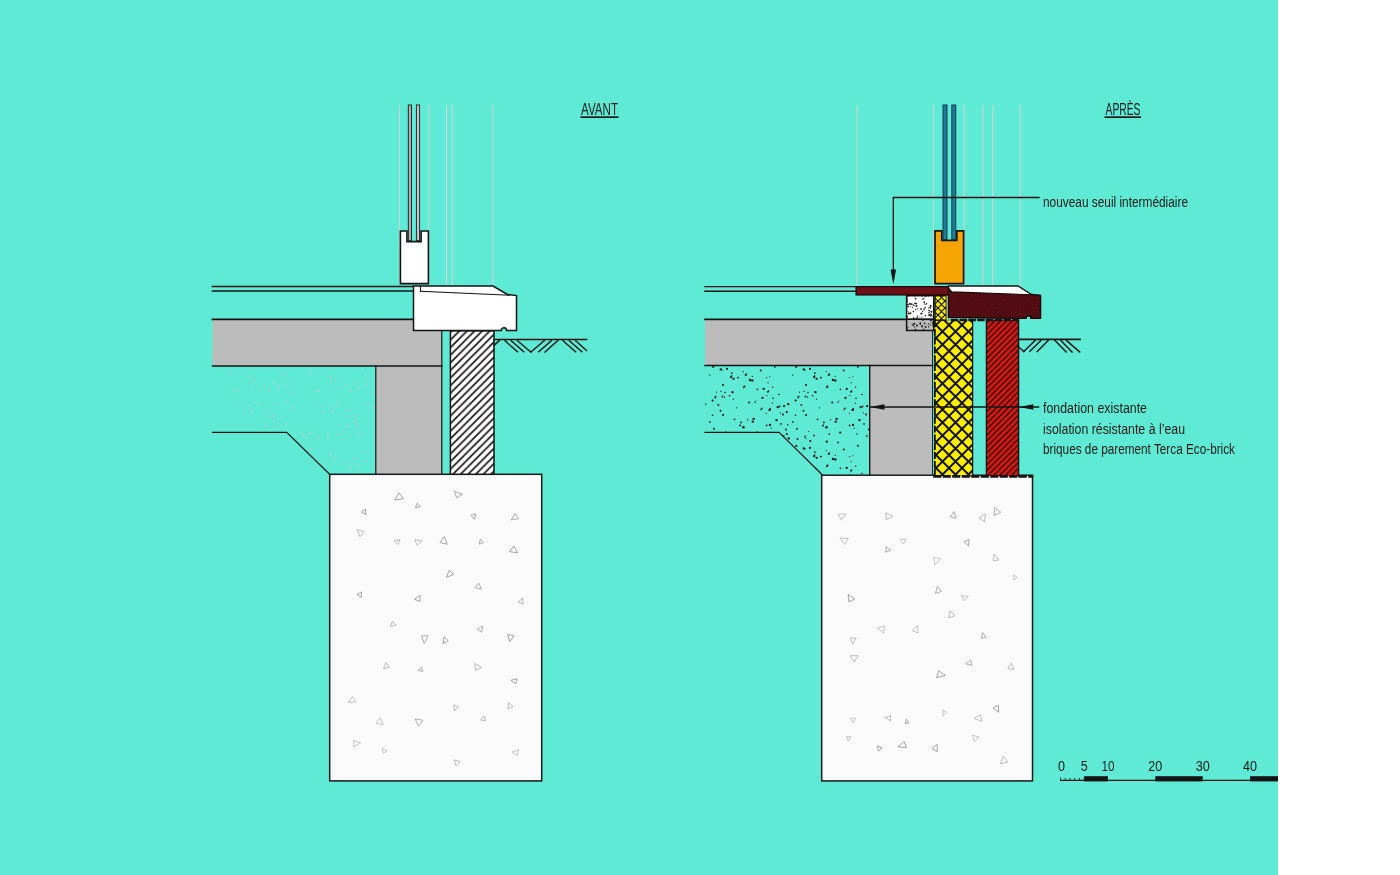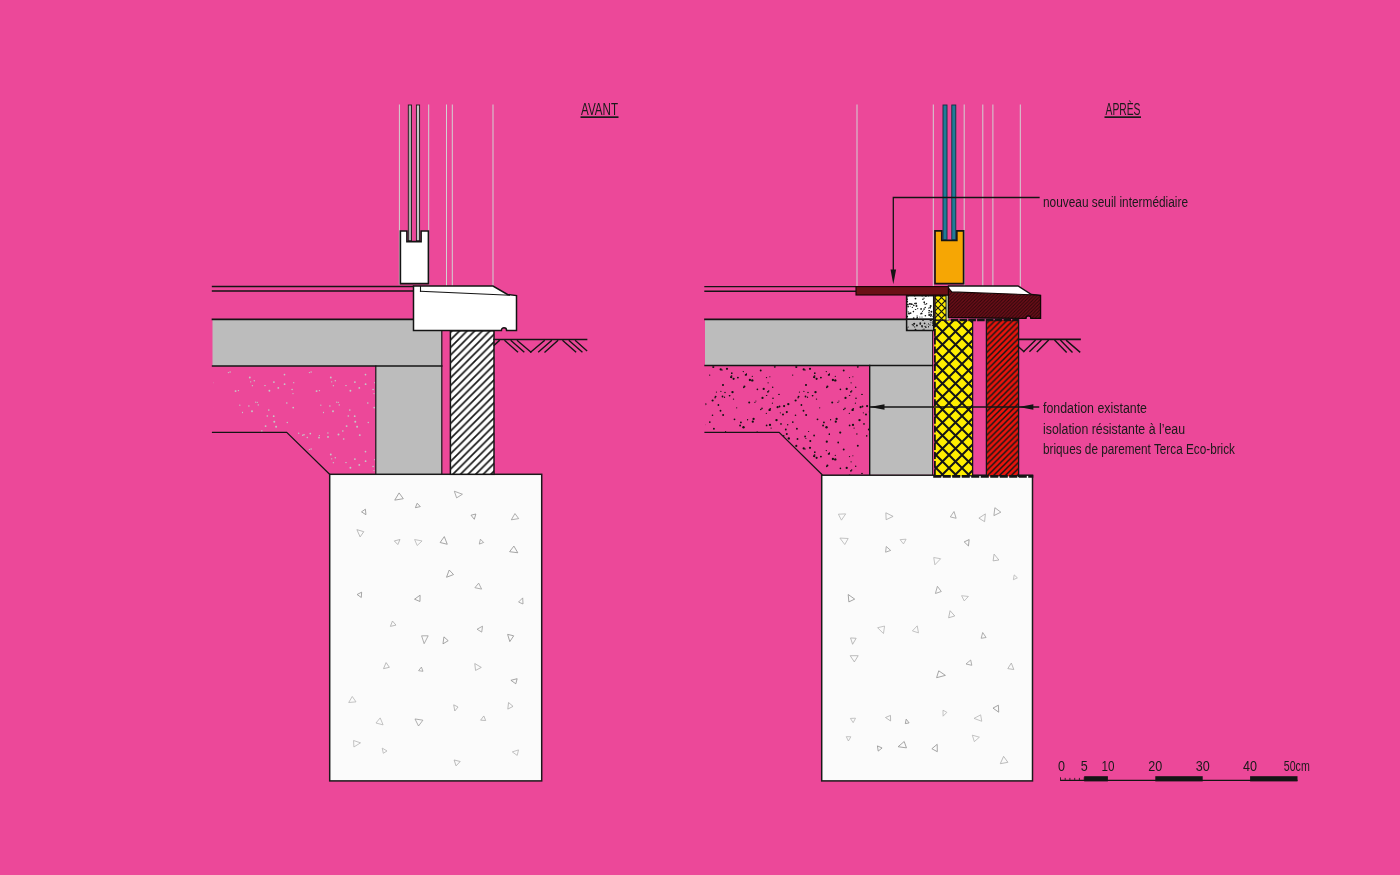--- a/index.html
+++ b/index.html
@@ -1,15 +1,15 @@
 <!DOCTYPE html>
 <html><head><meta charset="utf-8">
 <style>
 html,body{margin:0;padding:0;background:#ffffff;}
-#page{position:relative;width:1400px;height:875px;background:#ec4899;overflow:hidden;}
+#page{position:relative;width:1278px;height:875px;background:#5eead4;overflow:hidden;}
 text{font-family:"Liberation Sans",sans-serif;fill:#1a1a1a;}
 </style></head>
 <body>
 <div id="page">
 <svg width="1400" height="875" viewBox="0 0 1400 875">
 <defs>
 <pattern id="wallHatch" width="7.6" height="7.6" patternUnits="userSpaceOnUse">
  <path d="M-1.9,1.9 L1.9,-1.9 M-1.9,9.5 L9.5,-1.9 M5.7,9.5 L9.5,5.7" stroke="#161616" stroke-width="1.7" fill="none"></path>
 </pattern>
 <pattern id="redHatch" width="5.9" height="5.9" patternUnits="userSpaceOnUse">

